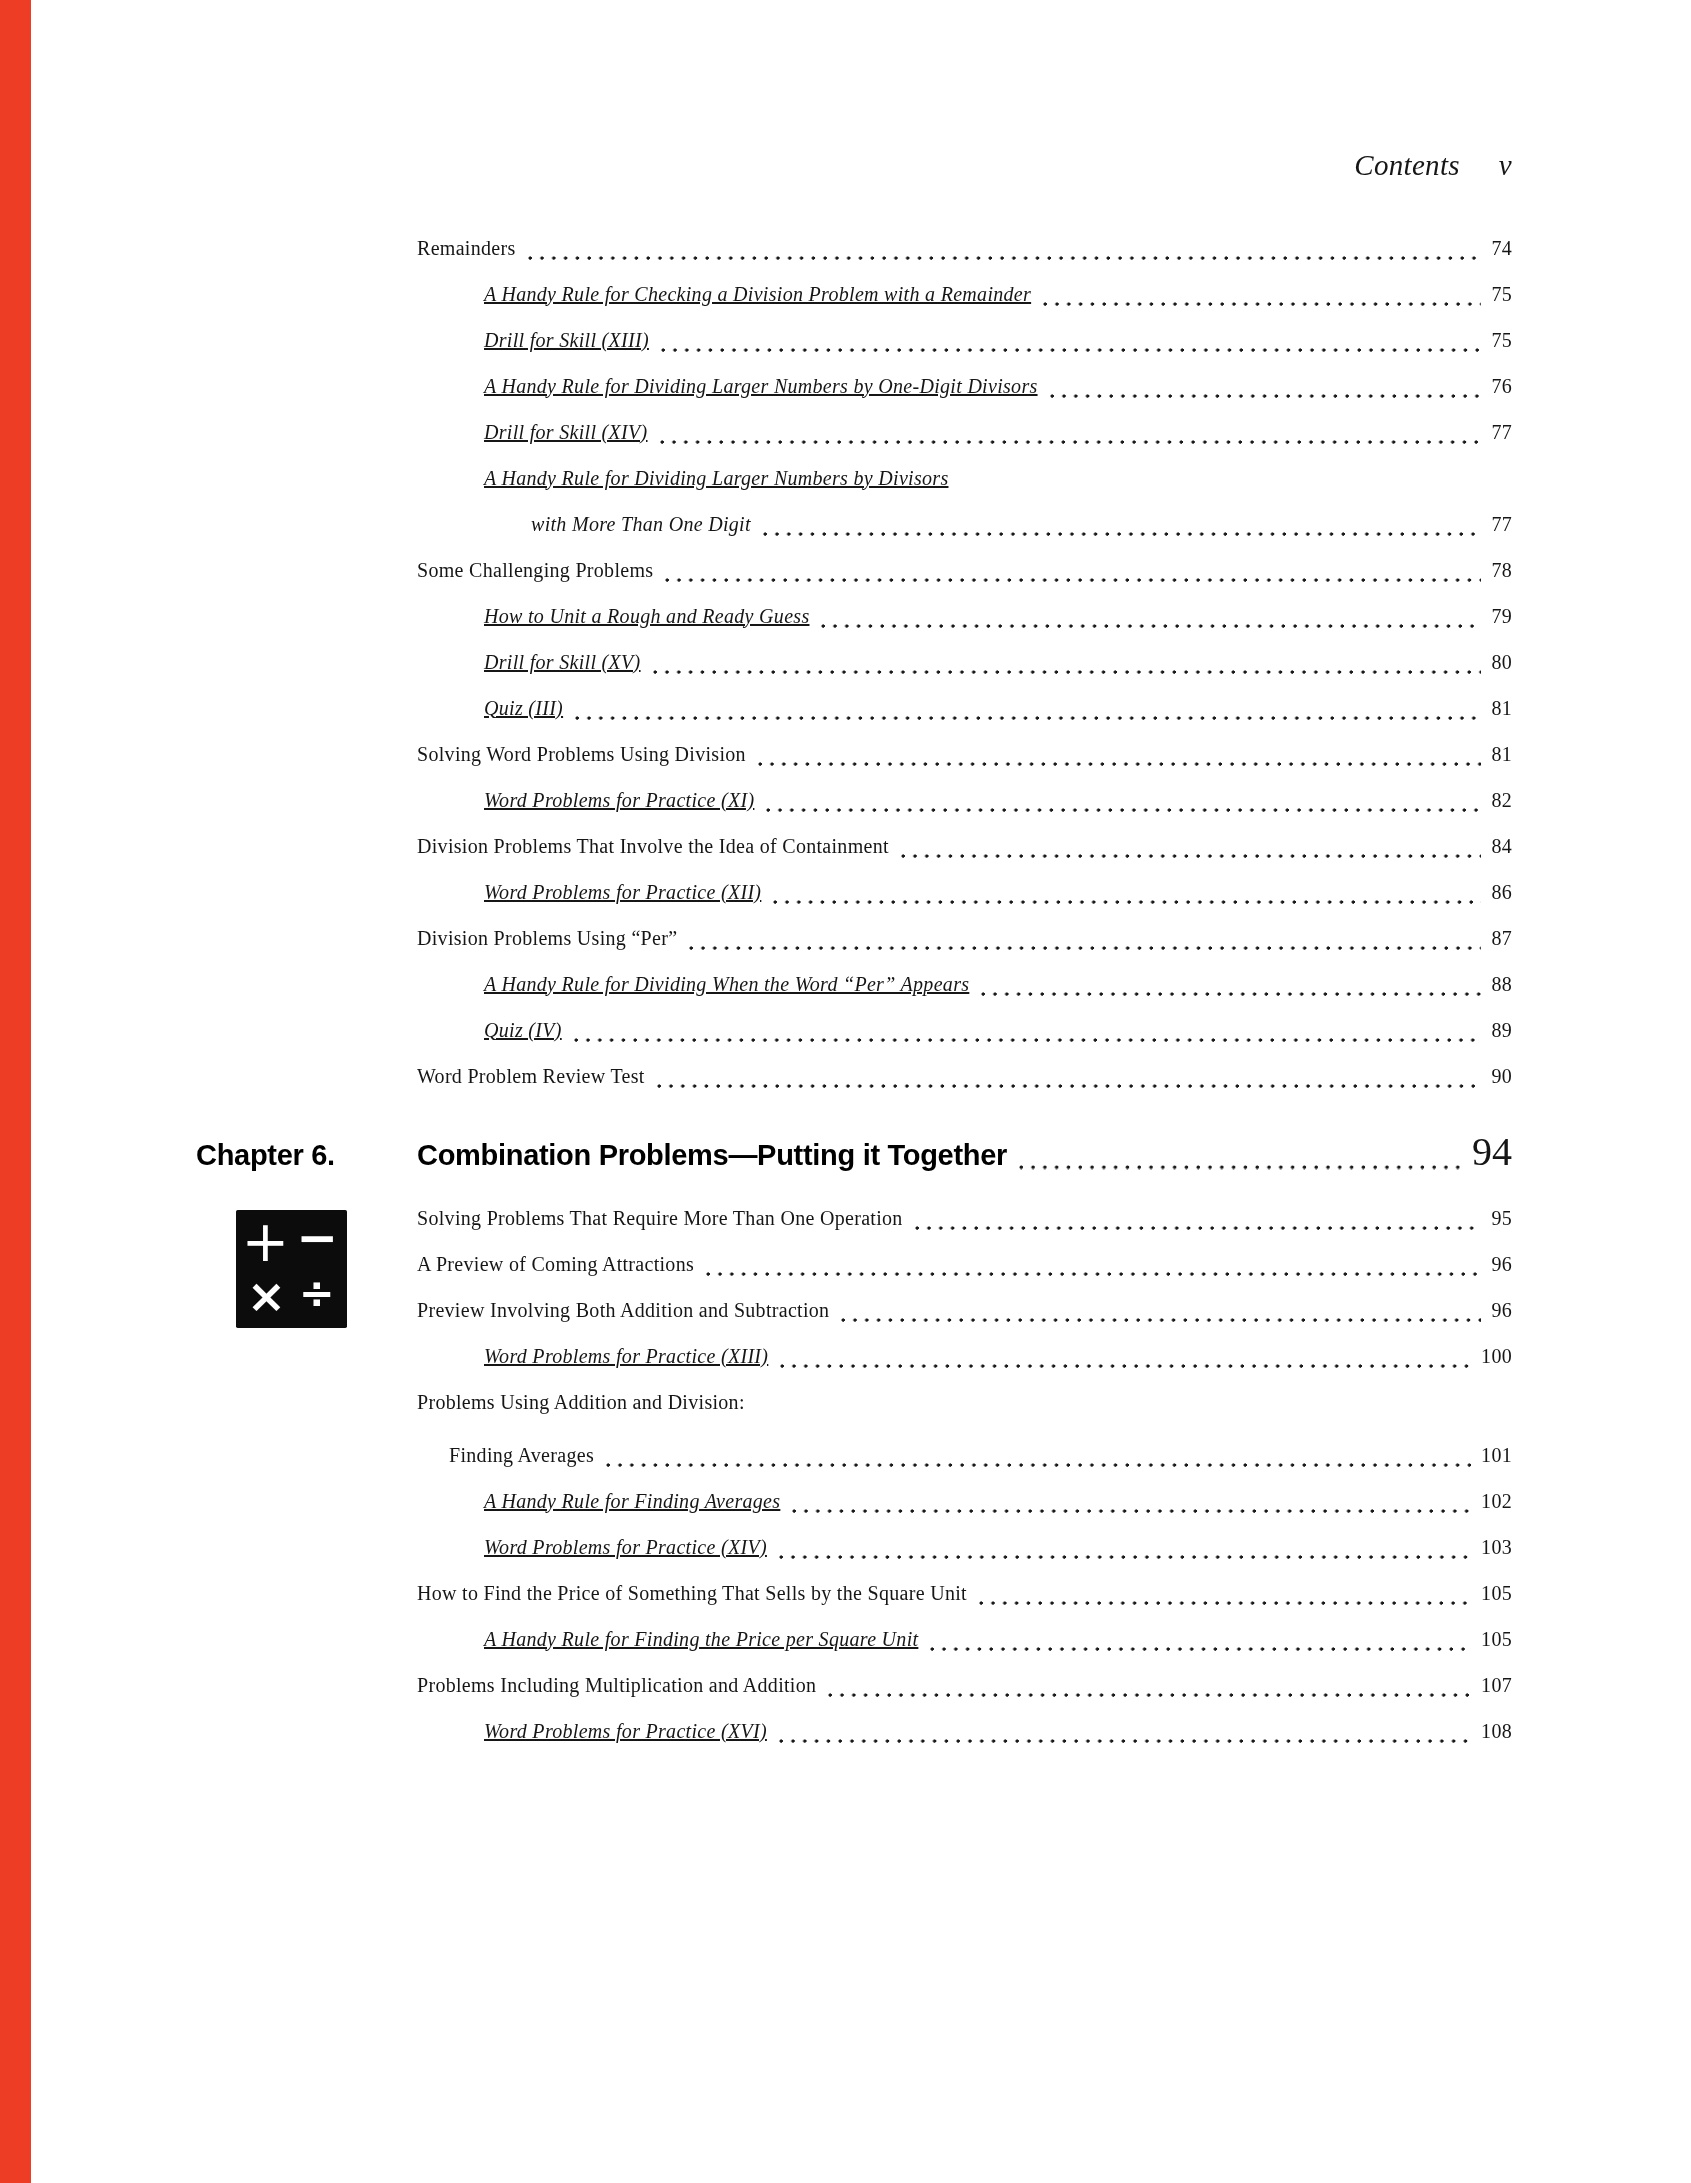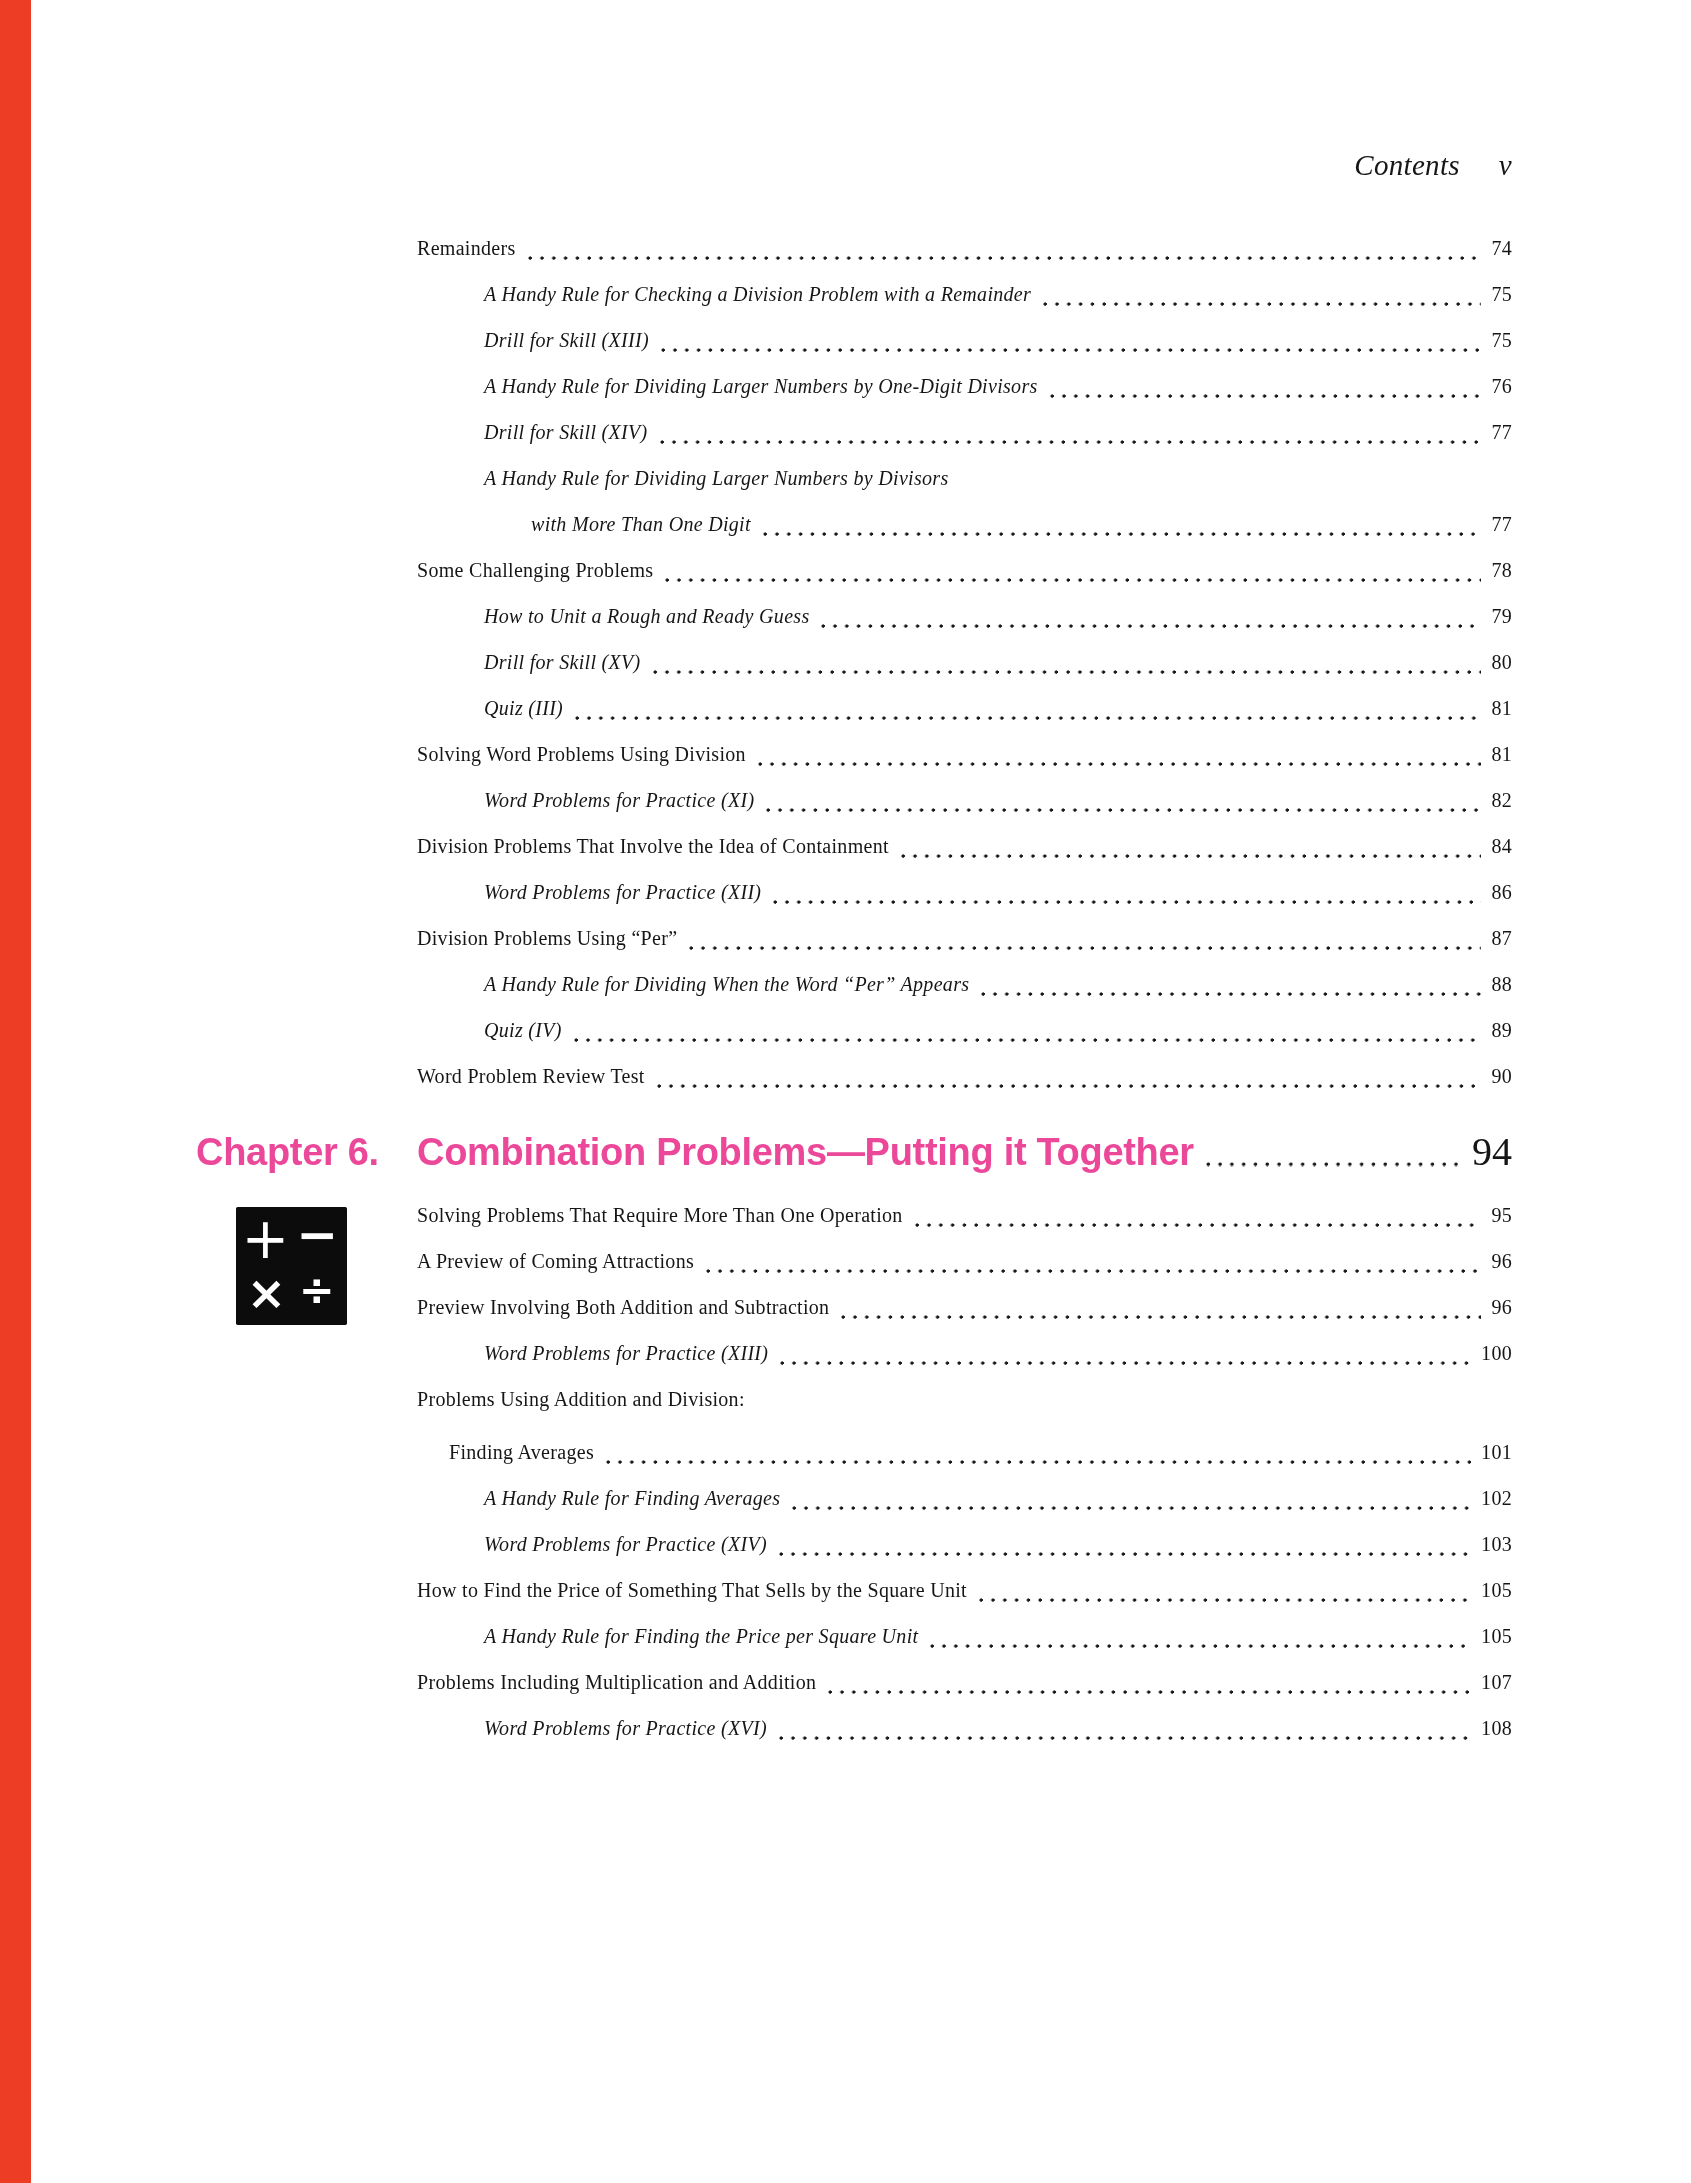--- a/index.html
+++ b/index.html
@@ -31,43 +31,43 @@
   
   .toc-section { position:relative; }
   .sec1 { margin-top:41px; }
   .sec2 { margin-top:13px; }
   .toc-row {
     display:flex; align-items:flex-end;
     line-height:46px; font-size:20px; letter-spacing:0.3px;
   }
   .lbl { white-space:nowrap; }
   .lvl1 { padding-left:221px; }
-  .lvl2 { padding-left:288px; font-style:italic; }
+  .lvl2 { padding-left:288px; font-style:italic;text-decoration:underline; }
   .cont1 { padding-left:253px;margin-top:7px; }
   .cont2 { padding-left:335px; font-style:italic; }
 
   .leader {
     flex:1 1 auto; height:4.3px; align-self:flex-end;
     margin:0 10.4px 10.4px 12px;
     background-image:radial-gradient(circle at 2.2px 2.2px, #191919 1.5px, transparent 2px);
     background-size:11.8px 4.3px; background-repeat:repeat-x;
     background-position:left bottom;
     min-width:24px;
   }
   .pg { white-space:nowrap; }
 
   
   .chapter-row {
     display:flex; align-items:baseline;
     margin-top:26px; line-height:54px;
   }
   .ch-label, .ch-title {
     font-family:"Liberation Sans","DejaVu Sans",sans-serif;
-    font-weight:bold; font-size:38px; letter-spacing:-0.3px;
-    white-space:nowrap; color:#ec4899;
+    font-weight:bold; font-size:29px; letter-spacing:-0.3px;
+    white-space:nowrap; color:#000000;
   }
   .ch-label { flex:0 0 221px; }
   .ch-leader { margin-bottom:12px; }
   .ch-page { font-size:40px; }
 
   
   .math-icon {
     position:absolute; left:40px; top:15.6px;
     width:111px; height:118px; background:#0c0c0c;
     display:grid; grid-template-columns:1fr 1fr; grid-template-rows:1fr 1fr;

